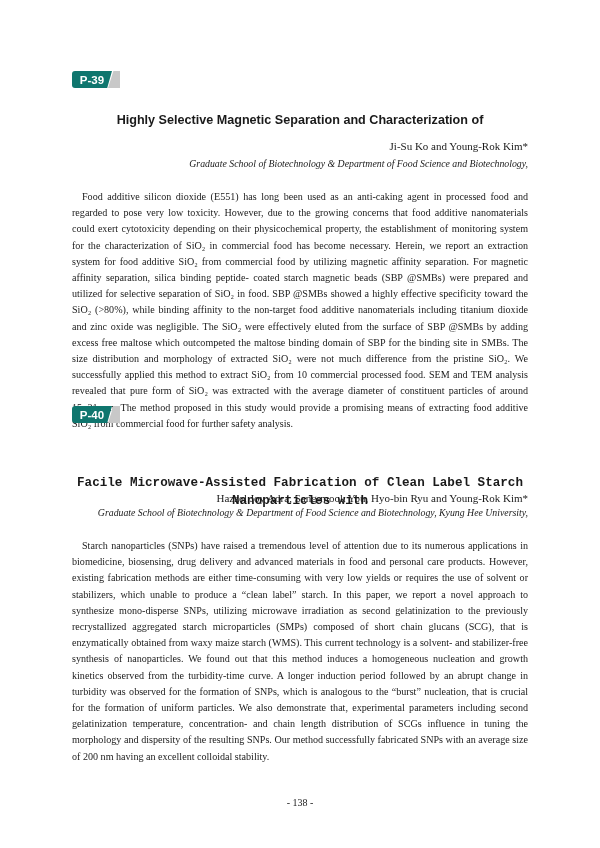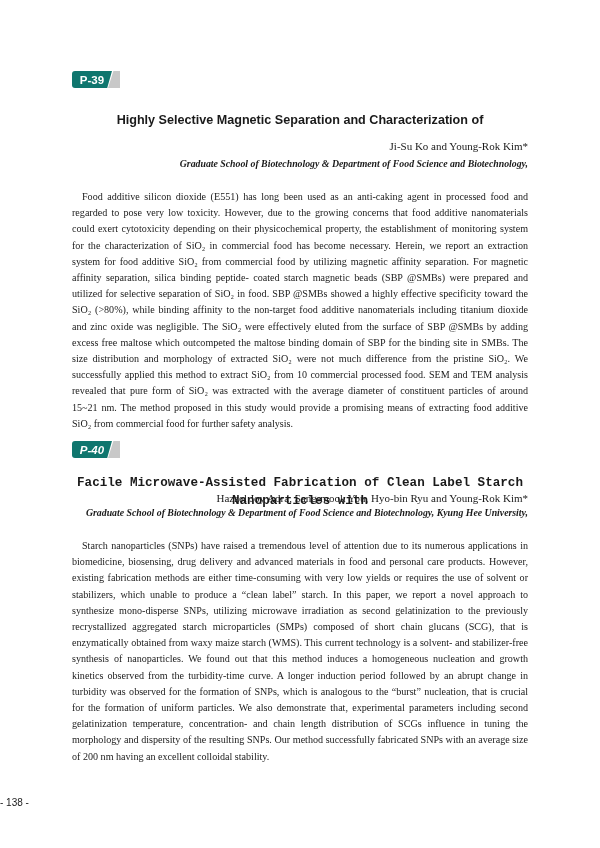--- a/index.html
+++ b/index.html
@@ -24,51 +24,51 @@
     .title {
       position: absolute; left: 72px; width: 456px; text-align: center;
       font-family: "Liberation Sans", sans-serif; font-weight: bold; font-size: 12.6px; line-height: 18px; margin-top: 16px;
     }
     .authors {
       position: absolute; right: 72px; text-align: right;
       font-family: "Liberation Serif", serif; font-size: 11px;
     }
     .affil {
       position: absolute; right: 72px; text-align: right;
-      font-family: "Liberation Serif", serif; font-style: italic; font-size: 9.8px; line-height: 15px; font-weight: bold;
+      font-family: "Liberation Serif", serif; font-style: italic; font-size: 9.8px; line-height: 15px;
     }
     .abstract {
       position: absolute; left: 72px; width: 456px;
       font-family: "Liberation Serif", serif; font-size: 10.1px; line-height: 16.2px;
       text-align: justify; text-indent: 10px; margin: 0;
     }
     .pagenum {
-      position: absolute; top: 797px; left: 0; width: 600px; 
-      font-family: Liberation Sans, sans-serif; font-size: 10px;
+      position: absolute; top: 797px; left: 0; width: 600px; text-align: center;
+      font-family: Liberation Serif, serif; font-size: 10px;
     }
   </style>
 </head>
 <body>
 
 <div class="page">
 
   <div class="badge" style="top:71px;">
     <div class="badge-dark">P-39</div>
     <div class="badge-slash"></div>
   </div>
   <div class="title" style="top:95px;">
     <div>Highly Selective Magnetic Separation and Characterization of</div>
   </div>
   <div class="authors" style="top:140px;">Ji-Su Ko and Young-Rok Kim*</div>
   <div class="affil" style="top:156px;">
     <div>Graduate School of Biotechnology &amp; Department of Food Science and Biotechnology,</div>
   </div>
   <p class="abstract" style="top:189px;">Food additive silicon dioxide (E551) has long been used as an anti-caking agent in processed food and regarded to pose very low toxicity. However, due to the growing concerns that food additive nanomaterials could exert cytotoxicity depending on their physicochemical property, the establishment of monitoring system for the characterization of SiO₂ in commercial food has become necessary. Herein, we report an extraction system for food additive SiO₂ from commercial food by utilizing magnetic affinity separation. For magnetic affinity separation, silica binding peptide- coated starch magnetic beads (SBP @SMBs) were prepared and utilized for selective separation of SiO₂ in food. SBP @SMBs showed a highly effective specificity toward the SiO₂ (&gt;80%), while binding affinity to the non-target food additive nanomaterials including titanium dioxide and zinc oxide was negligible. The SiO₂ were effectively eluted from the surface of SBP @SMBs by adding excess free maltose which outcompeted the maltose binding domain of SBP for the binding site in SMBs. The size distribution and morphology of extracted SiO₂ were not much difference from the pristine SiO₂. We successfully applied this method to extract SiO₂ from 10 commercial processed food. SEM and TEM analysis revealed that pure form of SiO₂ was extracted with the average diameter of constituent particles of around 15~21 nm. The method proposed  in this study would provide a promising means of extracting food additive SiO₂ from commercial food for further safety analysis.</p>
 
-  <div class="badge" style="top:441px;font-style:italic;">
+  <div class="badge" style="top:406px;">
     <div class="badge-dark">P-40</div>
     <div class="badge-slash"></div>
   </div>
   <div class="title" style="top:458px;font-family:Liberation Mono, monospace;">
     <div>Facile Microwave-Assisted Fabrication of Clean Label Starch Nanoparticles with</div>
   </div>
   <div class="authors" style="top:492px;margin-left:41px;">Hazzel Joy Adra, Sang-mook You, Hyo-bin Ryu and Young-Rok Kim*</div>
   <div class="affil" style="top:505px;">
     <div>Graduate School of Biotechnology &amp; Department of Food Science and Biotechnology, Kyung Hee University,</div>
   </div>

